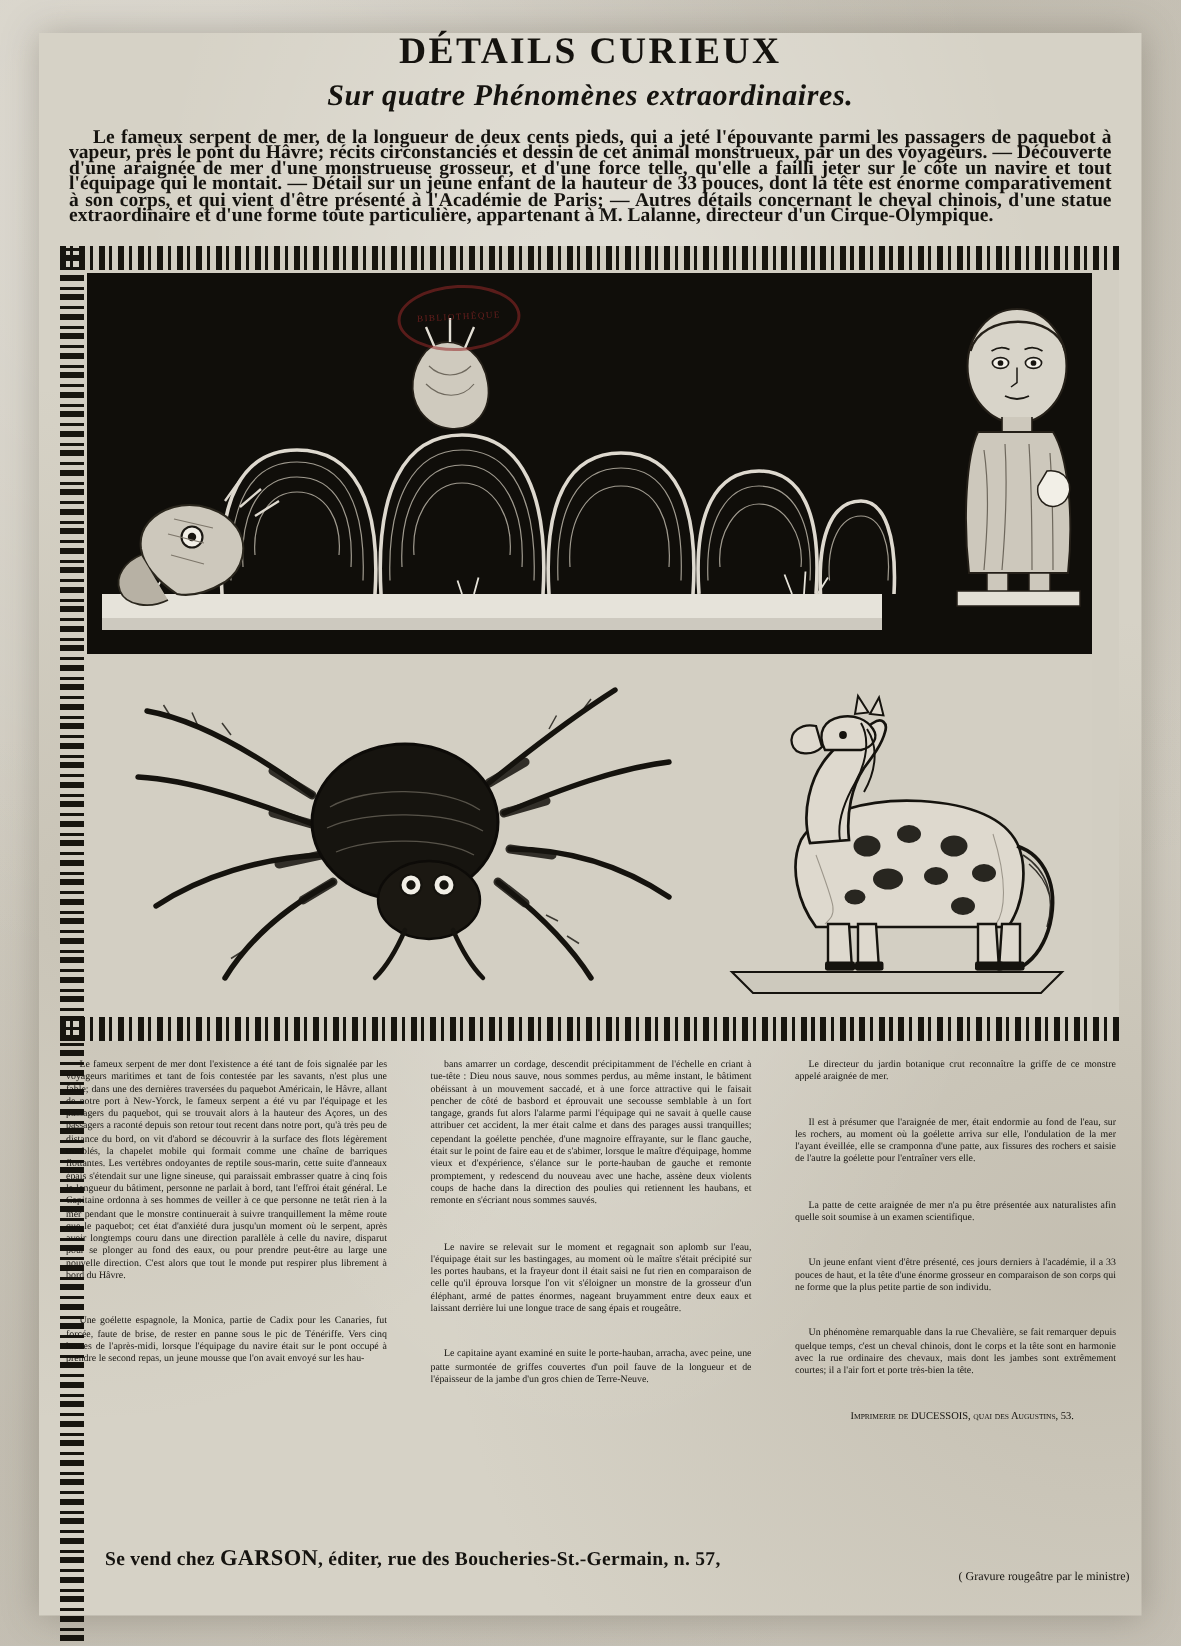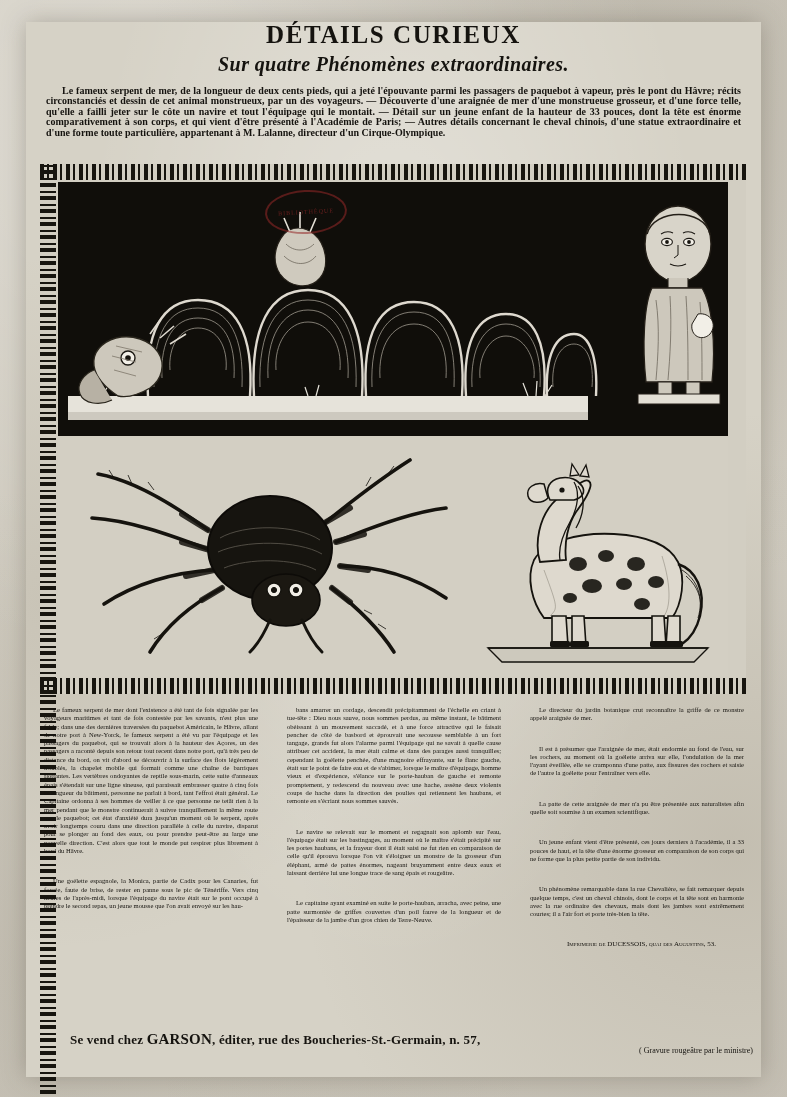--- a/index.html
+++ b/index.html
@@ -64,21 +64,21 @@
     font-size: 20px;
     letter-spacing: 0.4px;
   }
 
   
   .lead {
     position: absolute;
     left: 46px;
     width: 695px;
     top: 86px;
-    font-size: 10px;
+    font-size: 13px;
     line-height: 10.4px;
     text-align: justify;
     font-weight: bold;
     letter-spacing: 0.02px;
   }
   .lead .indent { display: inline-block; width: 16px; }
 
   
   .plate {
     position: absolute;

